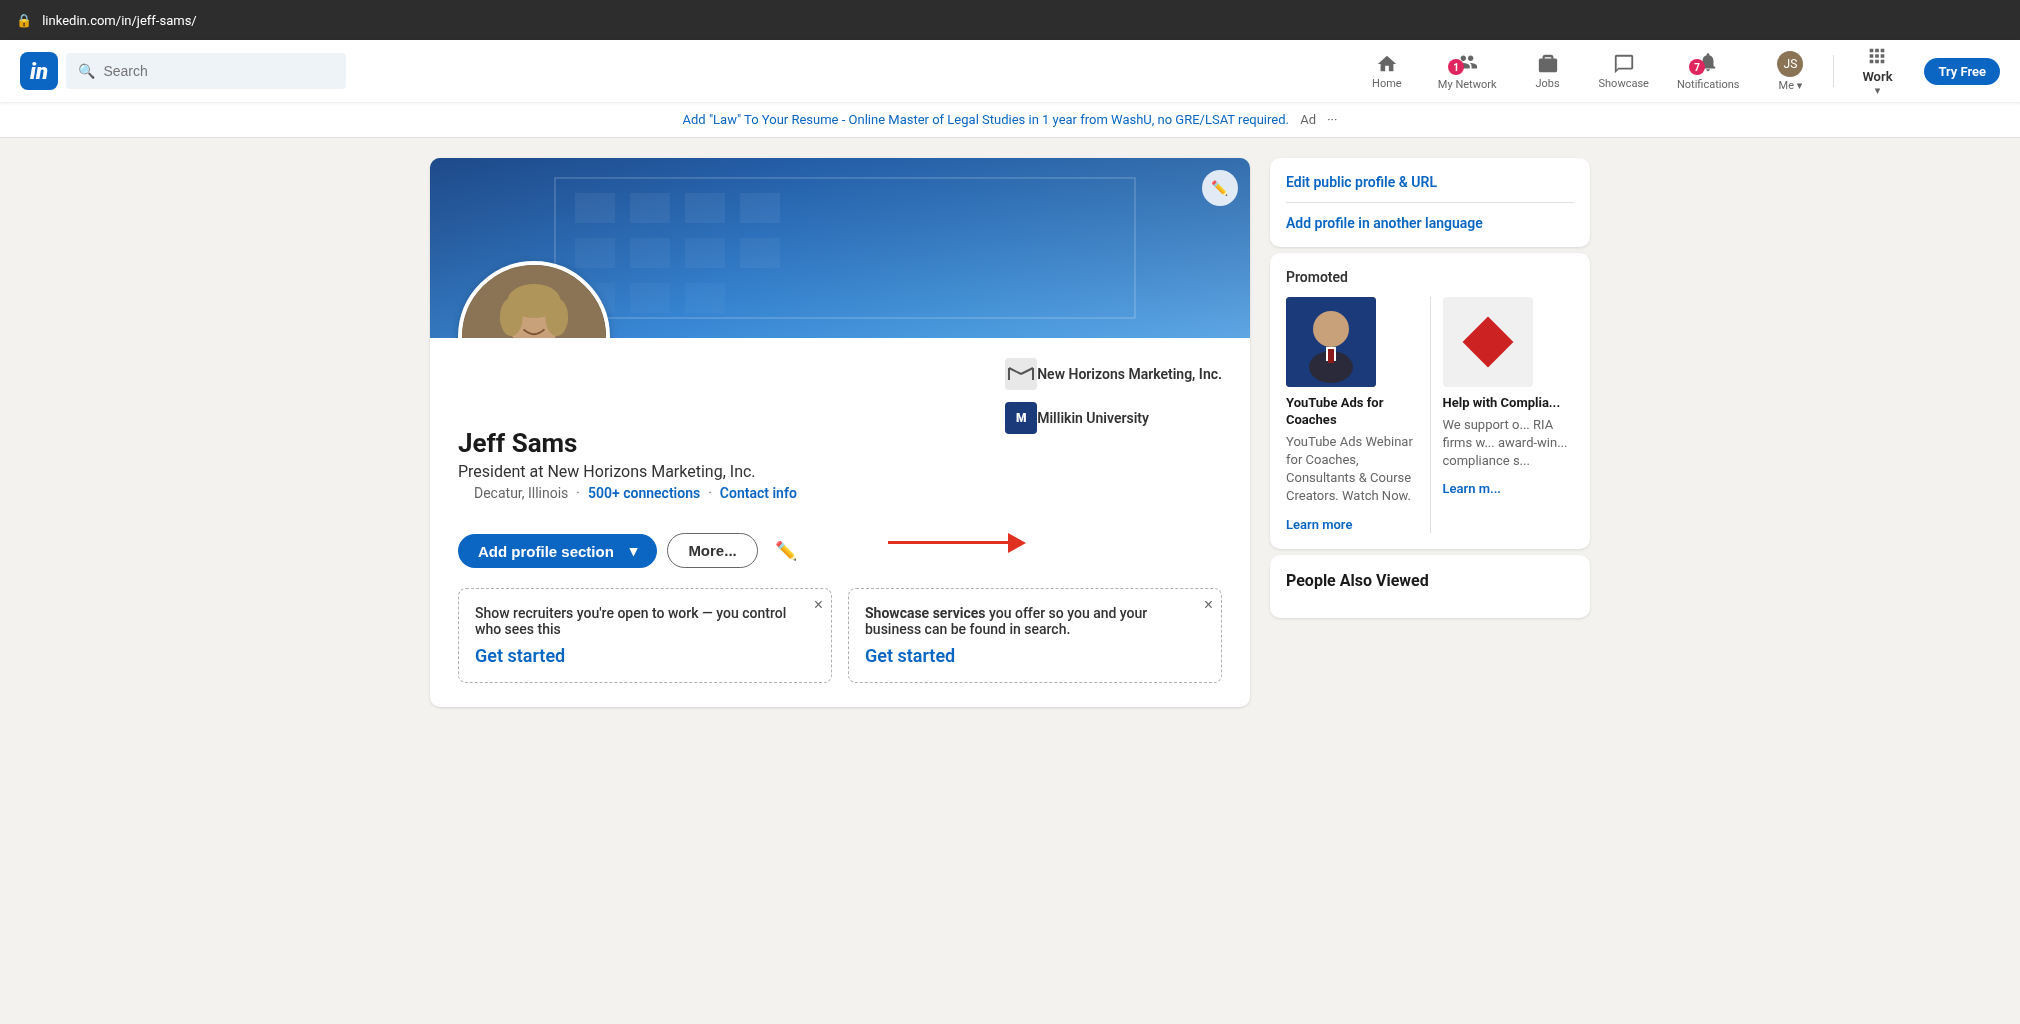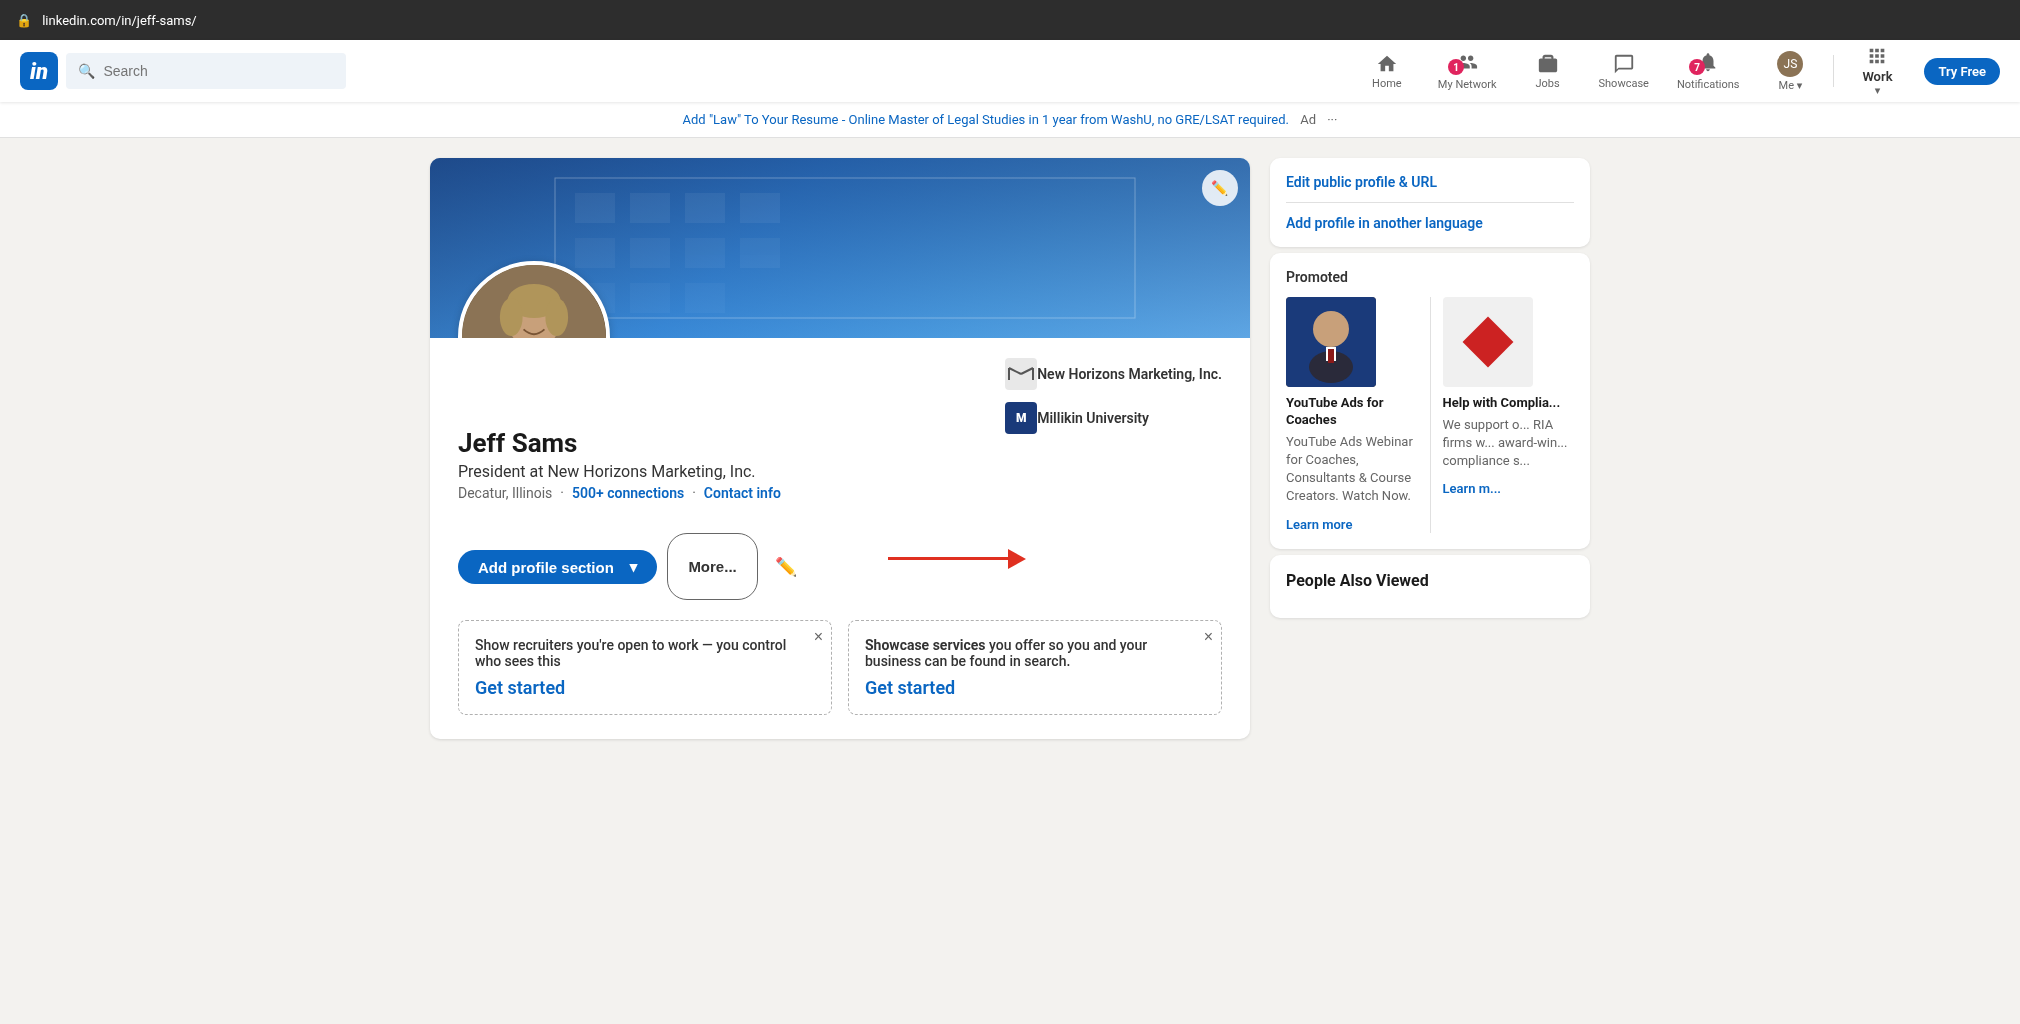--- a/index.html
+++ b/index.html
@@ -228,20 +228,21 @@
       color: #333;
       margin-bottom: 4px;
     }
     .profile-location {
       font-size: 14px;
       color: #666;
       margin-bottom: 0;
       display: flex;
       align-items: center;
       gap: 8px;
+      margin-left: 16px;
     }
     .profile-location a {
       color: #0a66c2;
       text-decoration: none;
       font-weight: 600;
     }
     .company-item {
       display: flex;
       align-items: center;
       gap: 0;
@@ -285,21 +286,21 @@
       cursor: pointer;
       display: flex;
       align-items: flex-end;
       gap: 16px;
     }
     .btn-more {
       background: #fff;
       color: #333;
       border: 1.5px solid #666;
       border-radius: 20px;
-      padding: 24px 20px;
+      padding: 8px 20px;
       font-size: 15px;
       font-weight: 600;
       cursor: pointer;
     }
     .btn-edit-pencil {
       background: transparent;
       border: none;
       cursor: pointer;
       color: #666;
       font-size: 18px;

